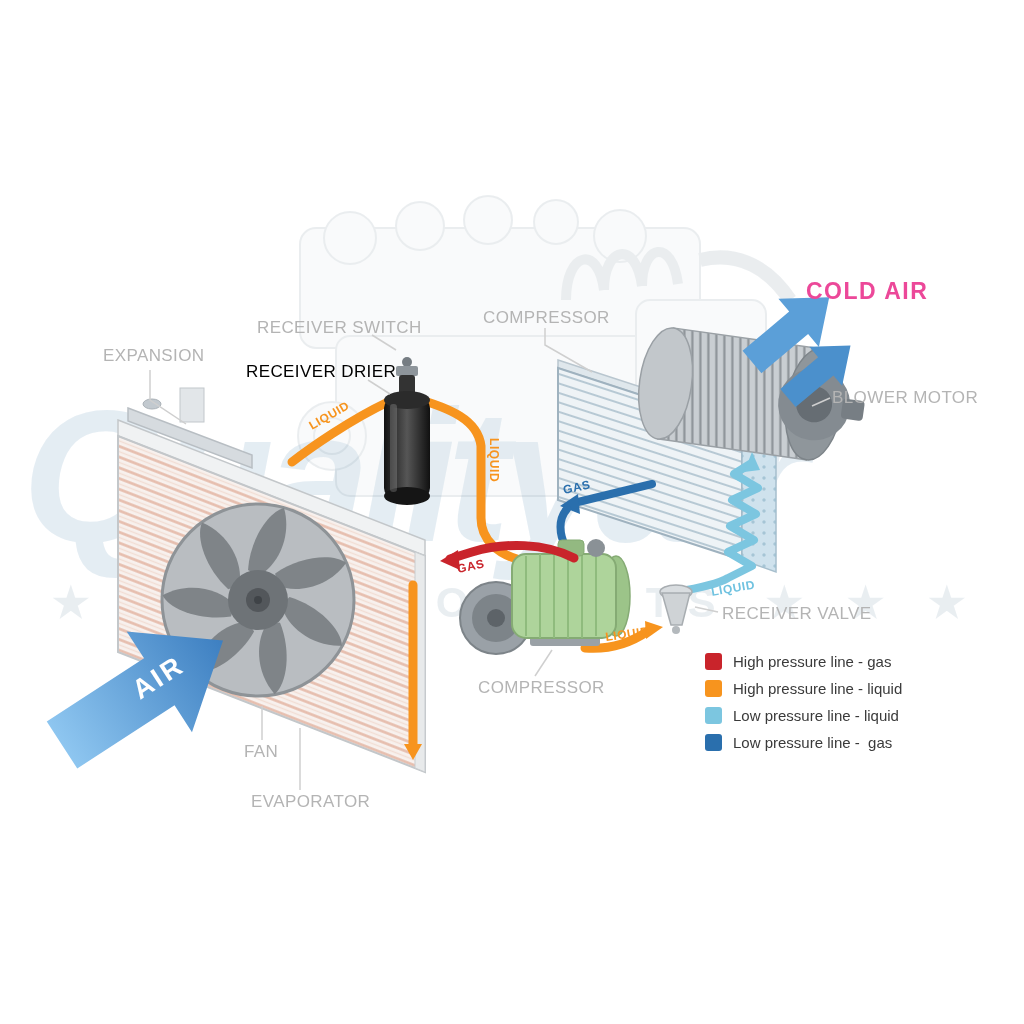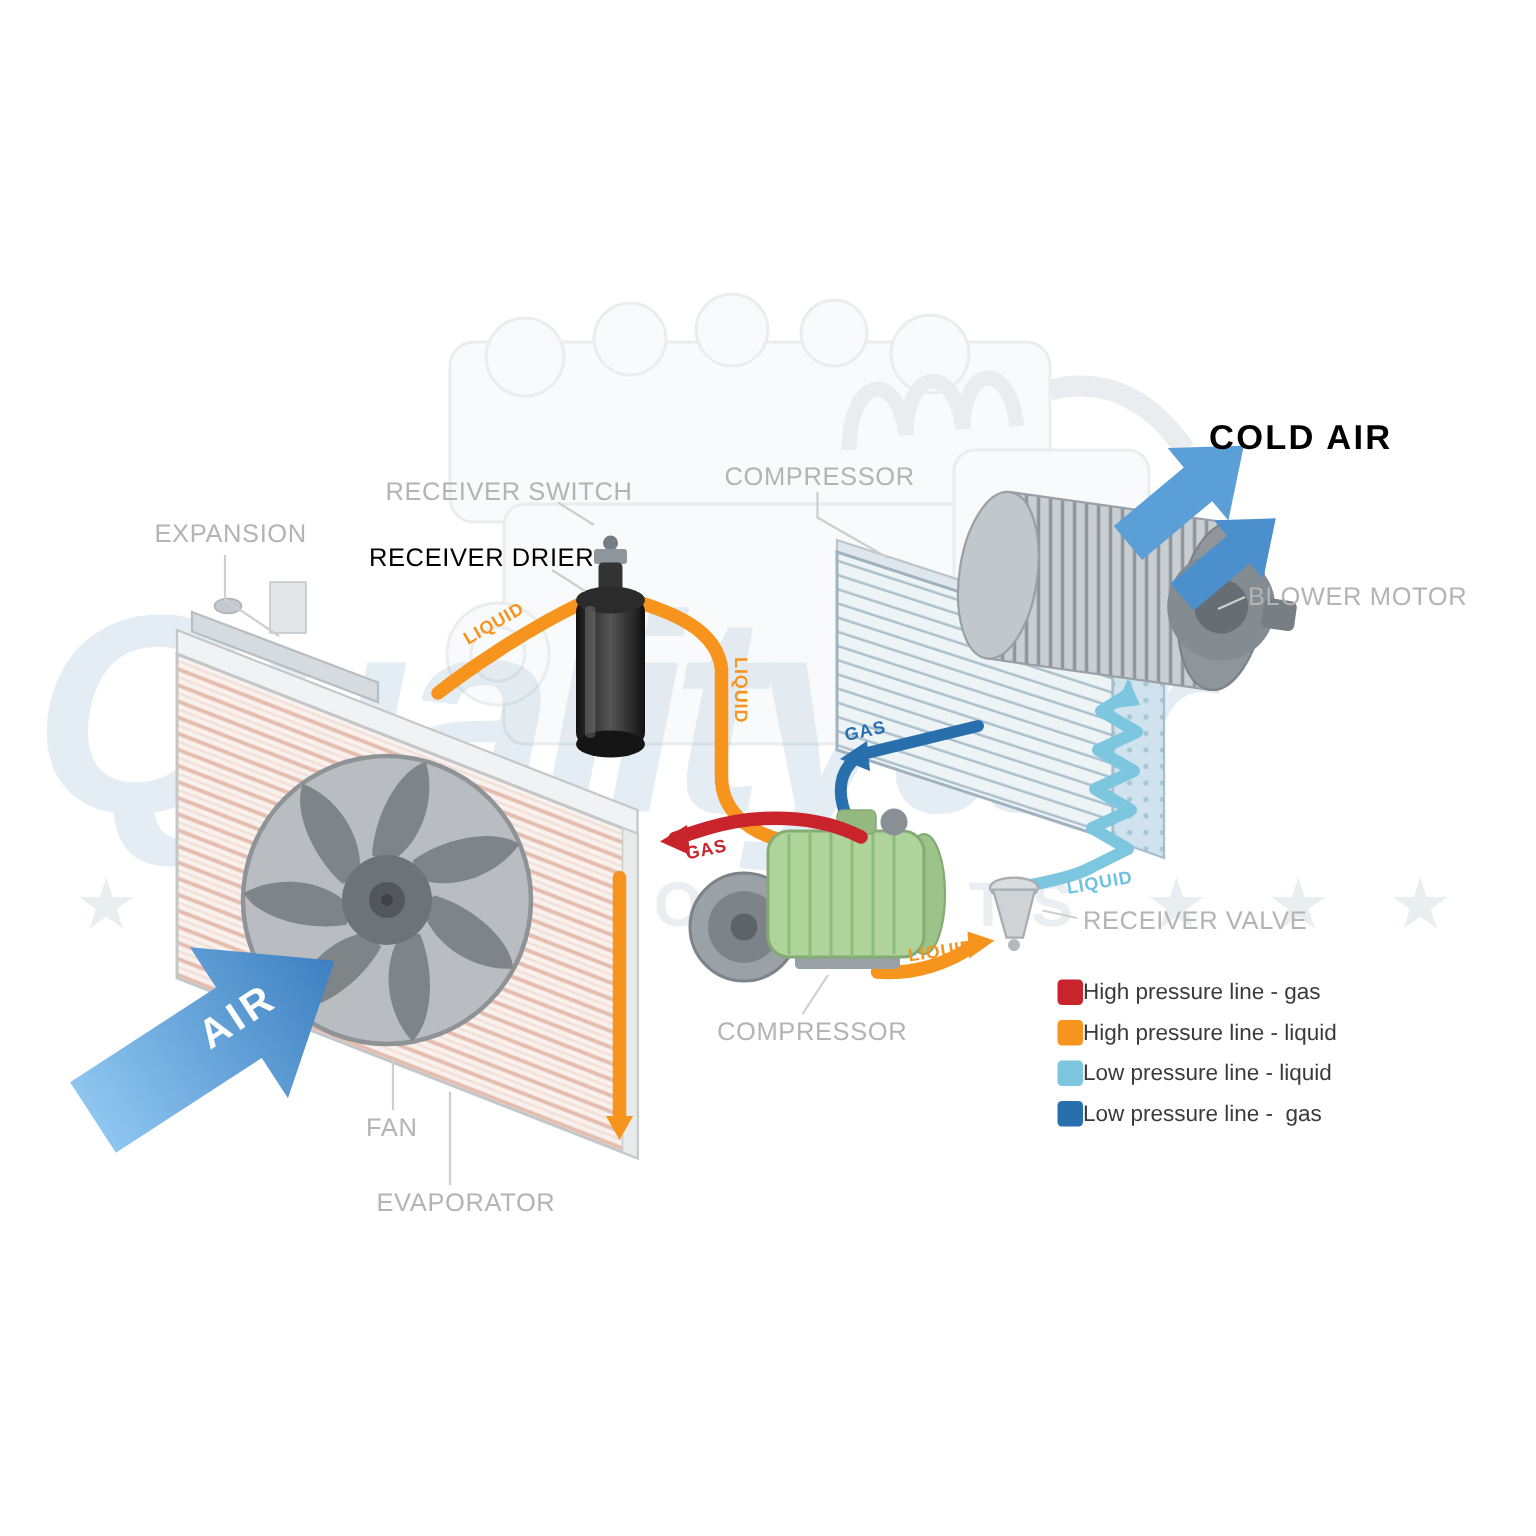--- a/index.html
+++ b/index.html
@@ -11,26 +11,26 @@
   
   .wm-brand{position:absolute;left:22px;top:368px;font-style:italic;font-weight:800;
             font-size:188px;letter-spacing:-9px;color:#a9c5d9;opacity:.30;white-space:nowrap;}
   .wm-tag{position:absolute;left:52px;top:578px;font-weight:700;font-size:42px;
           letter-spacing:16px;color:#9fb4c4;opacity:.22;white-space:nowrap;}
   .wm-tag .gap{margin:0 34px;}
 
   
   .lbl{position:absolute;font-size:17px;color:#b4b4b4;letter-spacing:.4px;white-space:nowrap;}
   .lbl.dark{color:#000000;}
-  .cold-air{position:absolute;font-size:23px;font-weight:800;color:#000000;
+  .cold-air{position:absolute;font-size:23px;font-weight:800;color:#ec4899;
             letter-spacing:1.5px;white-space:nowrap;}
 
   
   .legend{position:absolute;left:705px;top:653px;display:flex;flex-direction:column;gap:10px;}
-  .legend-row{display:flex;align-items:center;}
+  .legend-row{display:flex;align-items:center;gap:11px;}
   .swatch{width:17px;height:17px;border-radius:3px;display:inline-block;flex:0 0 auto;}
   .legend-label{font-size:15px;color:#3a3a3a;white-space:pre;}
 
   .pipe-lbl{font-weight:700;font-size:12px;letter-spacing:.6px;}
   .air-text{font-weight:800;font-size:27px;letter-spacing:3px;fill:#ffffff;}
 </style>
 </head>
 <body>
 
 <div id="stage">

